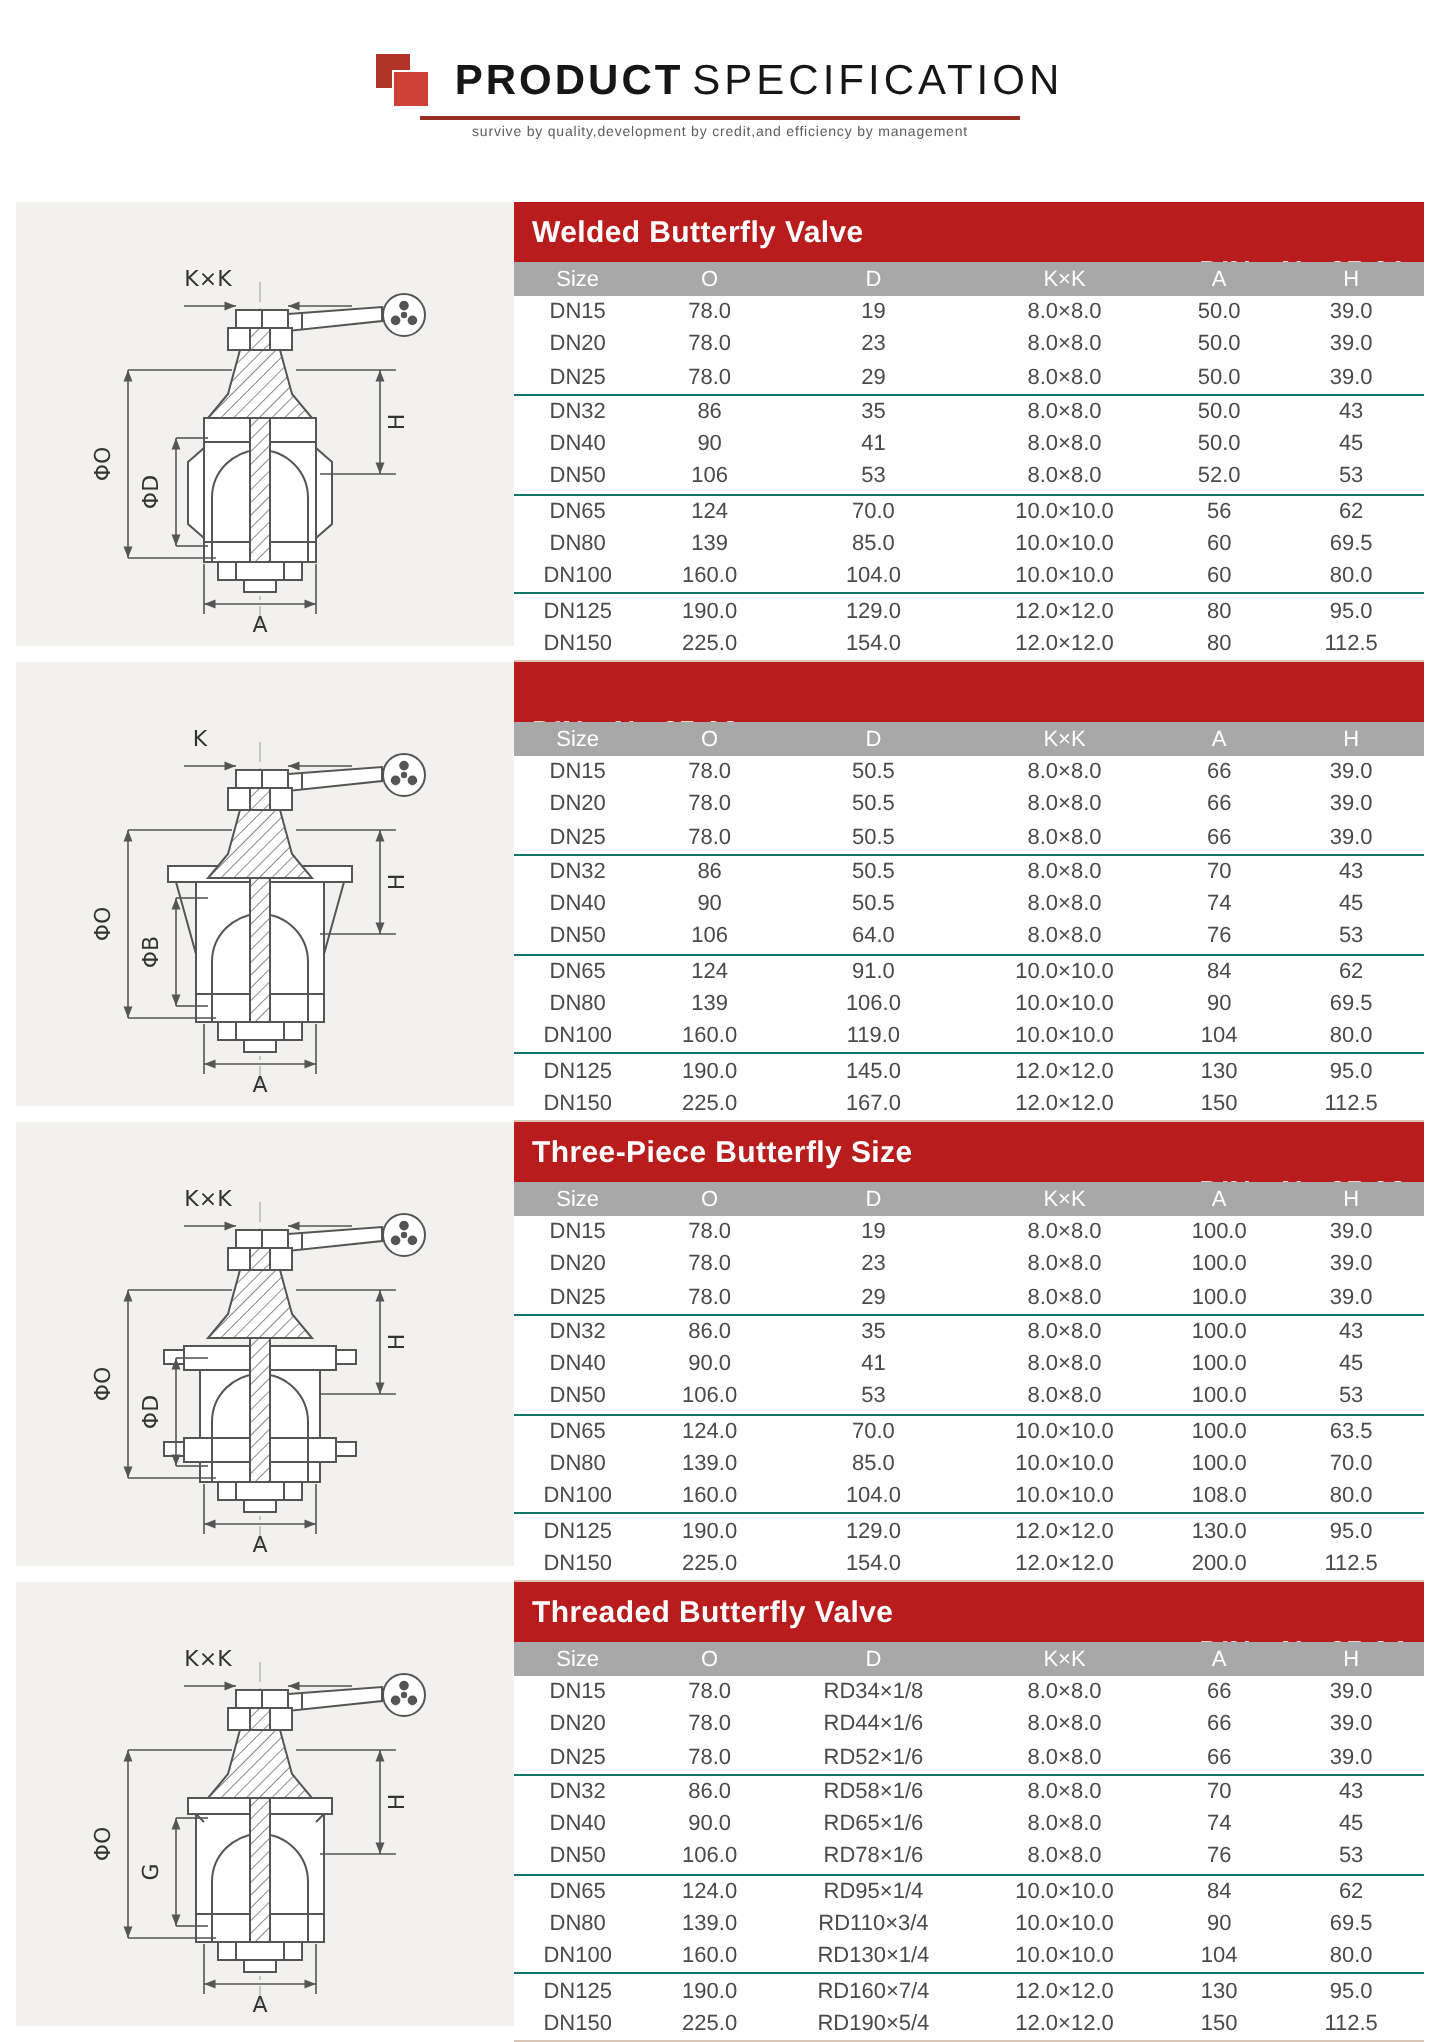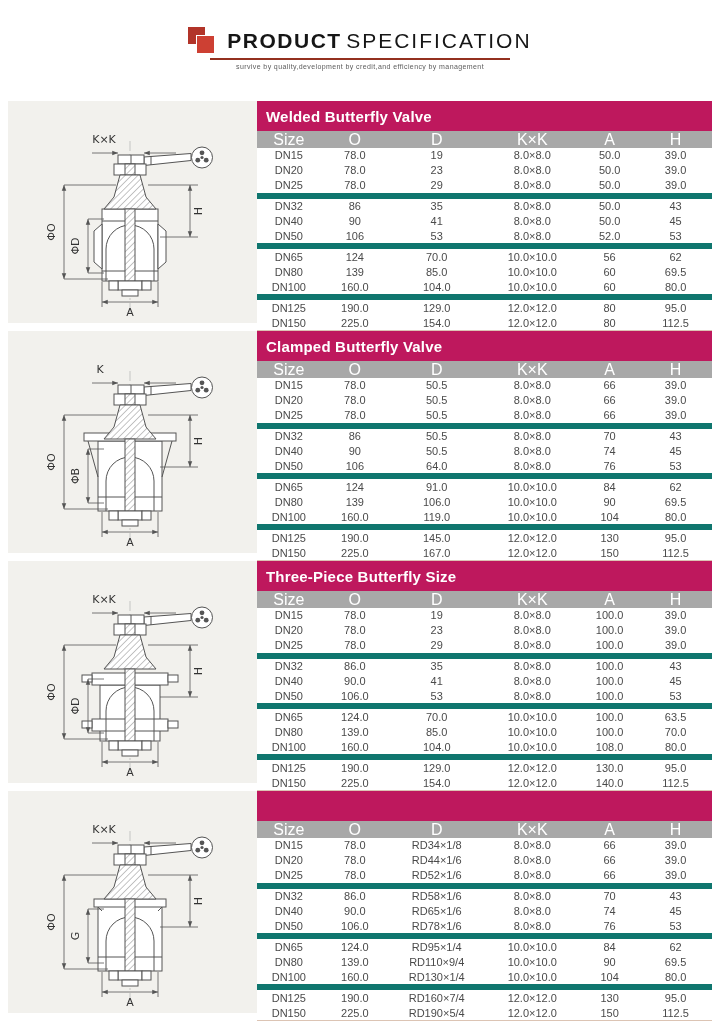--- a/index.html
+++ b/index.html
@@ -15,27 +15,27 @@
   .ttl .t-b{font-weight:700;font-size:21px;letter-spacing:1.5px;}
   .ttl .t-r{font-weight:400;font-size:21px;letter-spacing:2px;}
   .rule{width:300px;height:2px;background:#93301f;margin-top:4px;}
   .tagline{font-size:7px;color:#5c5c5c;margin-top:3px;letter-spacing:.4px;}
 
   
   .spec{display:flex;height:230px;padding-left:8px;box-sizing:border-box;}
   .panel{width:249px;height:222px;background:#f2f1ed;flex:0 0 auto;}
   .panel svg{display:block;width:249px;height:222px;}
   .tablewrap{width:455px;flex:0 0 auto;display:flex;flex-direction:column;}
-  .tbar{height:30px;background:#be185d;color:#fff;display:flex;align-items:center;justify-content:space-between;padding:0 9px 0 9px;flex:0 0 auto;}
+  .tbar{height:30px;background:#b91c1c;color:#fff;display:flex;align-items:center;justify-content:space-between;padding:0 9px 0 9px;flex:0 0 auto;}
   .tname{font-size:15px;font-weight:600;letter-spacing:.2px;}
   .tdin{font-size:15px;font-weight:600;display:flex;gap:15px;margin-top:40px;}
-  .thead{height:17px;background:#a8a8a8;display:flex;align-items:center;color:#fff;font-size:16px;flex:0 0 auto;}
+  .thead{height:17px;background:#a8a8a8;display:flex;align-items:center;color:#fff;font-size:11px;flex:0 0 auto;}
   .tbody{flex:1 1 auto;display:flex;flex-direction:column;border-bottom:1px solid #dcc4b4;}
   .trow{flex:1 1 auto;display:flex;align-items:center;font-size:11px;color:#4a4a4a;}
-  .trow.group-end{border-bottom:6px solid #0f766e;justify-content:flex-end;}
+  .trow.group-end{border-bottom:1px solid #0f766e;}
   .hcell,.tcell{text-align:center;box-sizing:border-box;}
   .hcell:nth-child(1),.tcell:nth-child(1){width:14%;}
   .hcell:nth-child(2),.tcell:nth-child(2){width:15%;}
   .hcell:nth-child(3),.tcell:nth-child(3){width:21%;}
   .hcell:nth-child(4),.tcell:nth-child(4){width:21%;}
   .hcell:nth-child(5),.tcell:nth-child(5){width:13%;}
   .hcell:nth-child(6),.tcell:nth-child(6){width:16%;}
 
   
   .dlab{font-family:"DejaVu Sans",sans-serif;font-size:11px;fill:#333;text-anchor:middle;}
@@ -282,21 +282,20 @@
       <use href="#g-dims"></use>
       <text class="dlab" x="92" y="42">K</text>
       <text class="dlab" x="47" y="131" transform="rotate(-90 47 131)">ΦO</text>
       <text class="dlab" x="71" y="145" transform="rotate(-90 71 145)">ΦB</text>
       <text class="dlab" x="194" y="110" transform="rotate(-90 194 110)">H</text>
       <text class="dlab" x="122" y="215">A</text>
     </svg>
   </div>
   <div class="tablewrap">
     <div class="tbar">
-      <span class="tname">Clamped Butterfly Valve</span>
       <span class="tdin">
         <span>DIN</span>
         <span>No.25-02</span>
       </span>
     </div>
     <div class="thead">
         <div class="hcell">Size</div>
         <div class="hcell">O</div>
         <div class="hcell">D</div>
         <div class="hcell">K×K</div>
@@ -504,21 +503,21 @@
           <div class="tcell">129.0</div>
           <div class="tcell">12.0×12.0</div>
           <div class="tcell">130.0</div>
           <div class="tcell">95.0</div>
         </div>
         <div class="trow">
           <div class="tcell">DN150</div>
           <div class="tcell">225.0</div>
           <div class="tcell">154.0</div>
           <div class="tcell">12.0×12.0</div>
-          <div class="tcell">140.0</div>
+          <div class="tcell">200.0</div>
           <div class="tcell">112.5</div>
         </div>
       </div>
   </div>
 </section>
 
 <section class="spec">
   <div class="panel">
     <svg viewBox="0 0 249 222">
       <use href="#g-body-threaded"></use>
@@ -526,20 +525,21 @@
       <use href="#g-dims"></use>
       <text class="dlab" x="96" y="42">K×K</text>
       <text class="dlab" x="47" y="131" transform="rotate(-90 47 131)">ΦO</text>
       <text class="dlab" x="71" y="145" transform="rotate(-90 71 145)">G</text>
       <text class="dlab" x="194" y="110" transform="rotate(-90 194 110)">H</text>
       <text class="dlab" x="122" y="215">A</text>
     </svg>
   </div>
   <div class="tablewrap">
     <div class="tbar">
+      <span class="tname">Threaded Butterfly Valve</span>
       <span class="tdin">
         <span>DIN</span>
         <span>No.25-04</span>
       </span>
     </div>
     <div class="thead">
         <div class="hcell">Size</div>
         <div class="hcell">O</div>
         <div class="hcell">D</div>
         <div class="hcell">K×K</div>
@@ -599,21 +599,21 @@
           <div class="tcell">DN65</div>
           <div class="tcell">124.0</div>
           <div class="tcell">RD95×1/4</div>
           <div class="tcell">10.0×10.0</div>
           <div class="tcell">84</div>
           <div class="tcell">62</div>
         </div>
         <div class="trow">
           <div class="tcell">DN80</div>
           <div class="tcell">139.0</div>
-          <div class="tcell">RD110×9/4</div>
+          <div class="tcell">RD110×3/4</div>
           <div class="tcell">10.0×10.0</div>
           <div class="tcell">90</div>
           <div class="tcell">69.5</div>
         </div>
         <div class="trow group-end">
           <div class="tcell">DN100</div>
           <div class="tcell">160.0</div>
           <div class="tcell">RD130×1/4</div>
           <div class="tcell">10.0×10.0</div>
           <div class="tcell">104</div>

